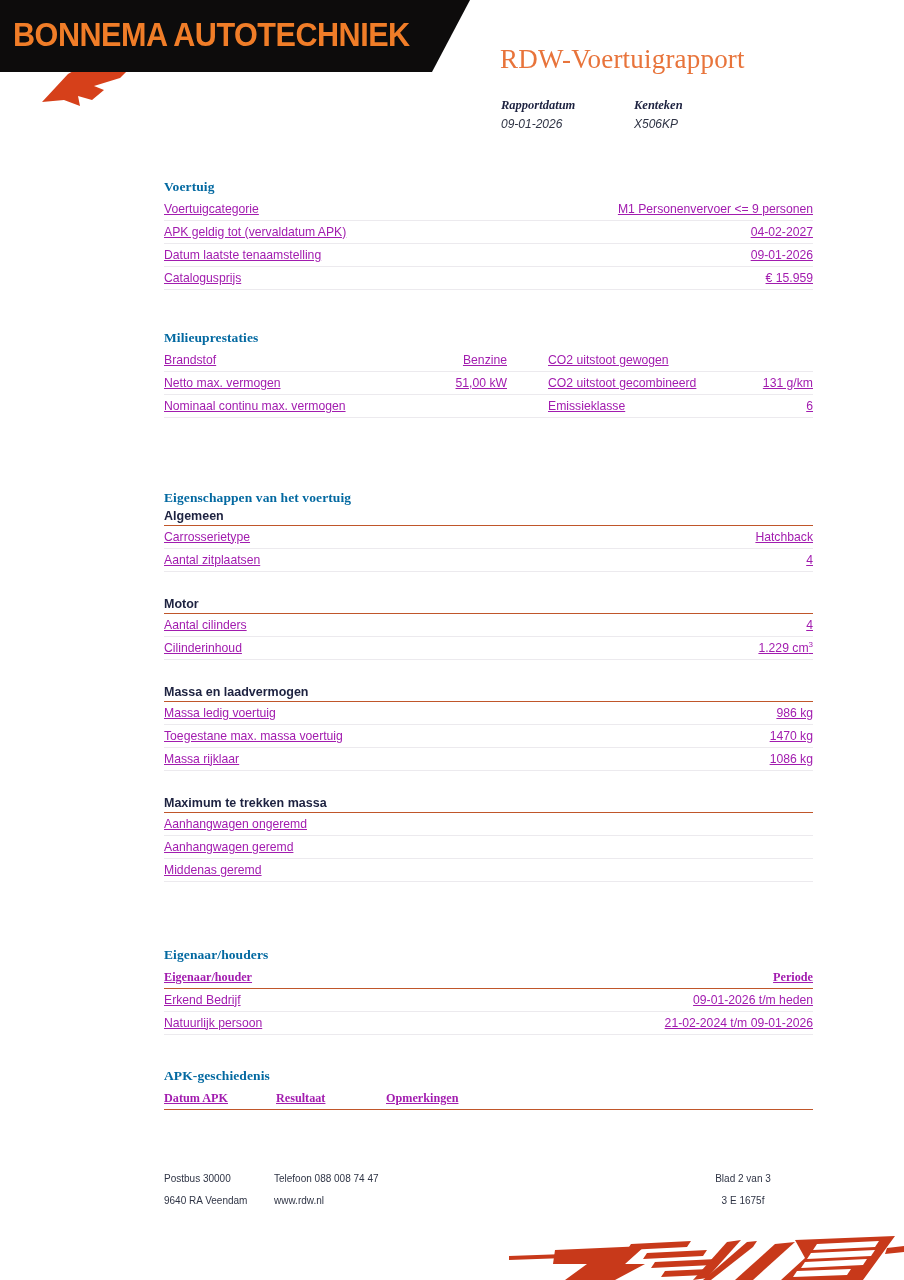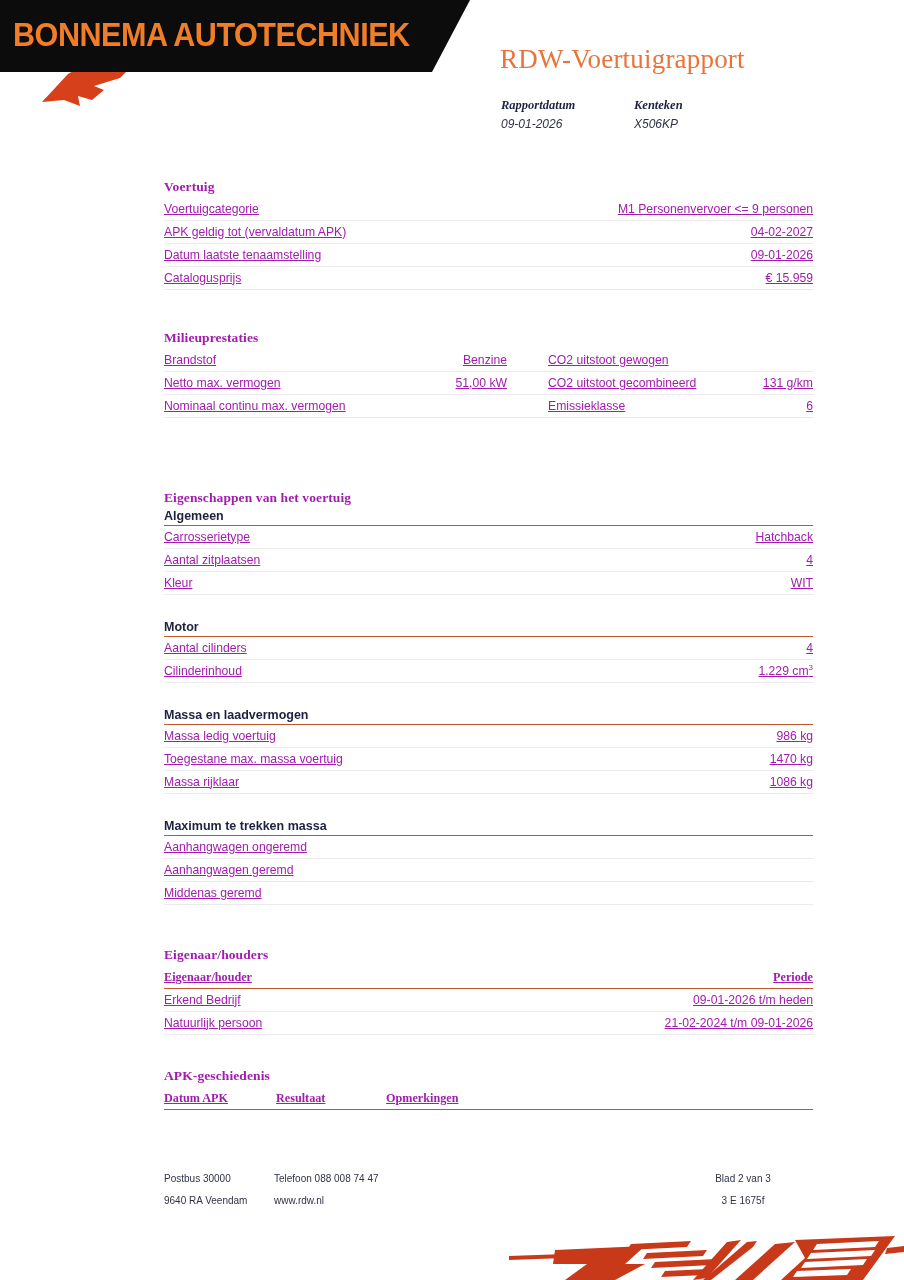--- a/index.html
+++ b/index.html
@@ -71,21 +71,21 @@
     line-height: 20px;
   }
 
   
   .content { position: absolute; left: 164px; width: 649px; }
 
   .sec-head {
     font-family: "Liberation Serif", serif;
     font-weight: bold;
     font-size: 13.5px;
-    color: #a21caf;
+    color: #0369a1;
     margin-bottom: 3px;
     letter-spacing: 0.1px;
   }
   .sub-head {
     font-family: "Liberation Sans", sans-serif;
     font-weight: bold;
     font-size: 12.5px;
     color: #1d2240;
     padding-bottom: 2px;
   }
@@ -215,24 +215,20 @@
       <div class="rule-orange"></div>
       <table class="rows">
         <tbody>
           <tr>
               <td class="lbl">Carrosserietype</td>
               <td class="val">Hatchback</td>
             </tr>
           <tr>
               <td class="lbl">Aantal zitplaatsen</td>
               <td class="val">4</td>
-            </tr>
-          <tr>
-              <td class="lbl">Kleur</td>
-              <td class="val">WIT</td>
             </tr>
         </tbody>
       </table>
     </div>
 
     <div style="margin-top:25px">
       <div class="sub-head">Motor</div>
       <div class="rule-orange"></div>
       <table class="rows">
         <tbody>

